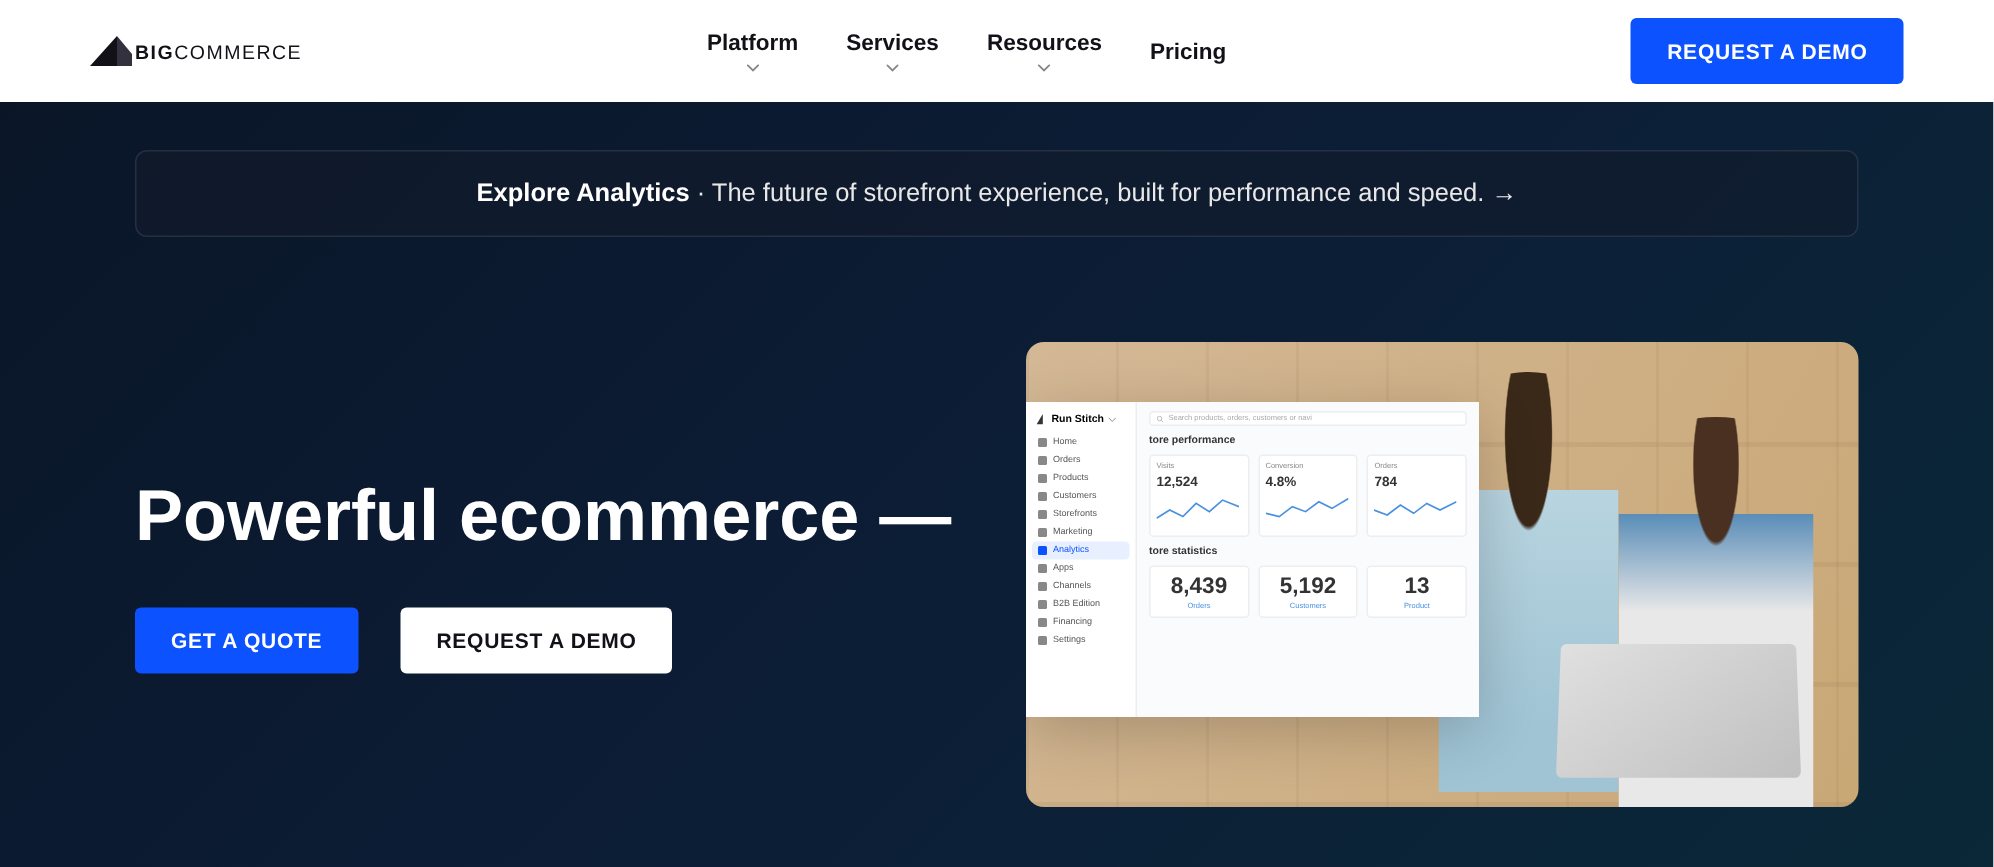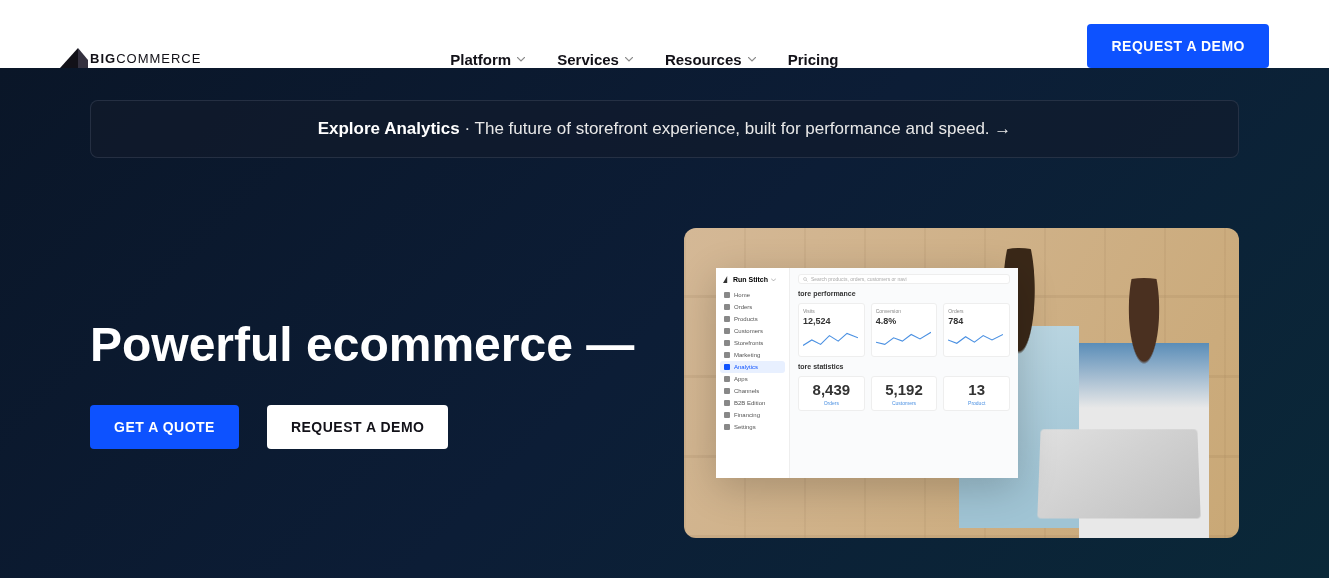--- a/index.html
+++ b/index.html
@@ -1,42 +1,42 @@
 <!DOCTYPE html>
 <html><head>
 <meta charset="utf-8">
 <style>
 * { margin: 0; padding: 0; box-sizing: border-box; }
 body { font-family: -apple-system, BlinkMacSystemFont, 'Segoe UI', Arial, sans-serif; overflow-x: hidden; }
 
 
-.header { background: #fff; height: 68px; display: flex; align-items: flex-end; padding: 0 60px; justify-content: space-between; }
+.header { background: #fff; height: 68px; display: flex; align-items: center; padding: 0 60px; justify-content: space-between; }
 .logo { display: flex; align-items: center; gap: 2px; }
 .logo-icon { width: 28px; height: 20px; position: relative; }
 .logo-text { font-weight: 700; font-size: 13px; letter-spacing: 1px; color: #121118; }
 .logo-text-thin { font-weight: 400; }
 .nav { display: flex; gap: 32px; align-items: center; }
-.nav-item { display: flex; align-items: center; gap: 6px; font-size: 15px; font-weight: 600; color: #121118; cursor: pointer; }
+.nav-item { display: flex; align-items: center; gap: 6px; font-size: 15px; font-weight: 600; color: #121118; cursor: pointer; flex-direction: column; }
 .chevron-down { width: 8px; height: 5px; }
 .demo-btn-top { background: #0D52FF; color: #fff; border: none; padding: 14px 24px; font-size: 14px; font-weight: 700; letter-spacing: 0.5px; border-radius: 4px; cursor: pointer; }
 
 
 .hero { background: linear-gradient(135deg, #0a1628 0%, #0c1d36 50%, #0a2838 100%); min-height: 510px; padding: 32px 90px 40px; position: relative; }
 .banner { background: rgba(18, 26, 44, 0.6); border: 1px solid rgba(60, 70, 90, 0.5); border-radius: 8px; padding: 18px 24px; text-align: center; color: #e8e8e8; font-size: 17px; margin-bottom: 70px; cursor: pointer; }
 .banner-bold { font-weight: 700; color: #fff; }
 .hero-content { display: flex; justify-content: space-between; align-items: center; gap: 40px; }
 .hero-left { flex: 1; max-width: 550px; }
 .hero-title { color: #fff; font-size: 48px; font-weight: 800; line-height: 1.15; margin-bottom: 32px; }
 .hero-buttons { display: flex; gap: 28px; }
 .quote-btn { background: #0D52FF; color: #fff; border: none; padding: 14px 24px; font-size: 14px; font-weight: 700; letter-spacing: 0.5px; border-radius: 4px; cursor: pointer; }
 .demo-btn { background: #fff; color: #121118; border: none; padding: 14px 24px; font-size: 14px; font-weight: 700; letter-spacing: 0.5px; border-radius: 4px; cursor: pointer; }
 
 
 .hero-image { width: 555px; height: 310px; background: linear-gradient(120deg, #d4b896 0%, #c9a876 100%); border-radius: 12px; position: relative; overflow: hidden; }
-.dashboard-mock { position: absolute; left: 0; top: 40px; width: 302px; height: 210px; background: #fff; border-radius: 0 6px 6px 0; box-shadow: 0 10px 40px rgba(0,0,0,0.2); display: flex; font-size: 7px; margin-left: 32px; }
+.dashboard-mock { position: absolute; left: 0; top: 40px; width: 302px; height: 210px; background: #fff; border-radius: 0 6px 6px 0; box-shadow: 0 10px 40px rgba(0,0,0,0.2); display: flex; font-size: 7px; }
 .dash-sidebar { width: 74px; background: #fff; border-right: 1px solid #eee; padding: 6px 4px; }
 .dash-title-row { display: flex; align-items: center; gap: 3px; padding: 2px 3px 6px; font-weight: 600; font-size: 7px; }
 .dash-nav-item { display: flex; align-items: center; gap: 4px; padding: 3px 4px; color: #555; font-size: 6px; border-radius: 3px; }
 .dash-nav-item.active { background: #e8f0ff; color: #0D52FF; }
 .dash-icon { width: 6px; height: 6px; background: #888; border-radius: 1px; flex-shrink: 0; }
 .dash-nav-item.active .dash-icon { background: #0D52FF; }
 .dash-main { flex: 1; padding: 6px 8px; background: #fafbfc; }
 .dash-search { background: #fff; height: 10px; border-radius: 3px; margin-bottom: 6px; display: flex; align-items: center; padding: 0 4px; gap: 3px; color: #aaa; font-size: 5px; border: 1px solid #eee; }
 .dash-section-title { font-weight: 600; font-size: 7px; margin-bottom: 6px; color: #333; }
 .dash-metrics { display: flex; gap: 6px; margin-bottom: 6px; }

